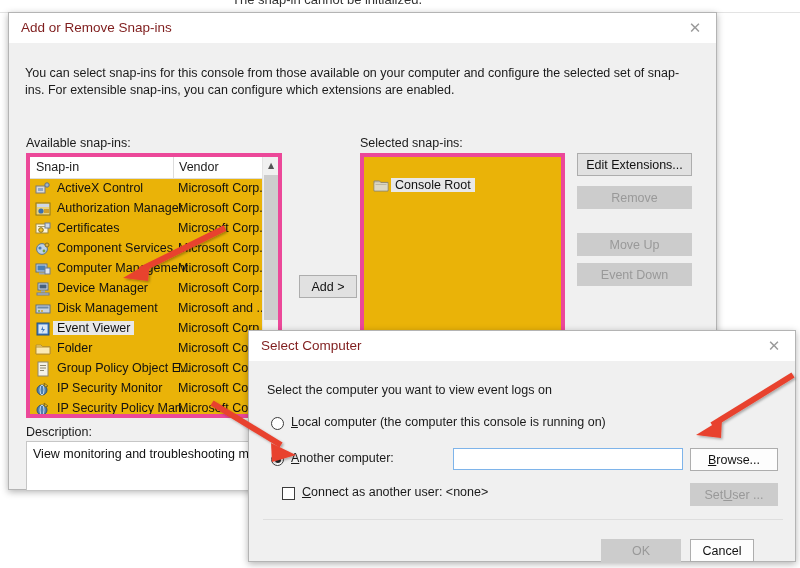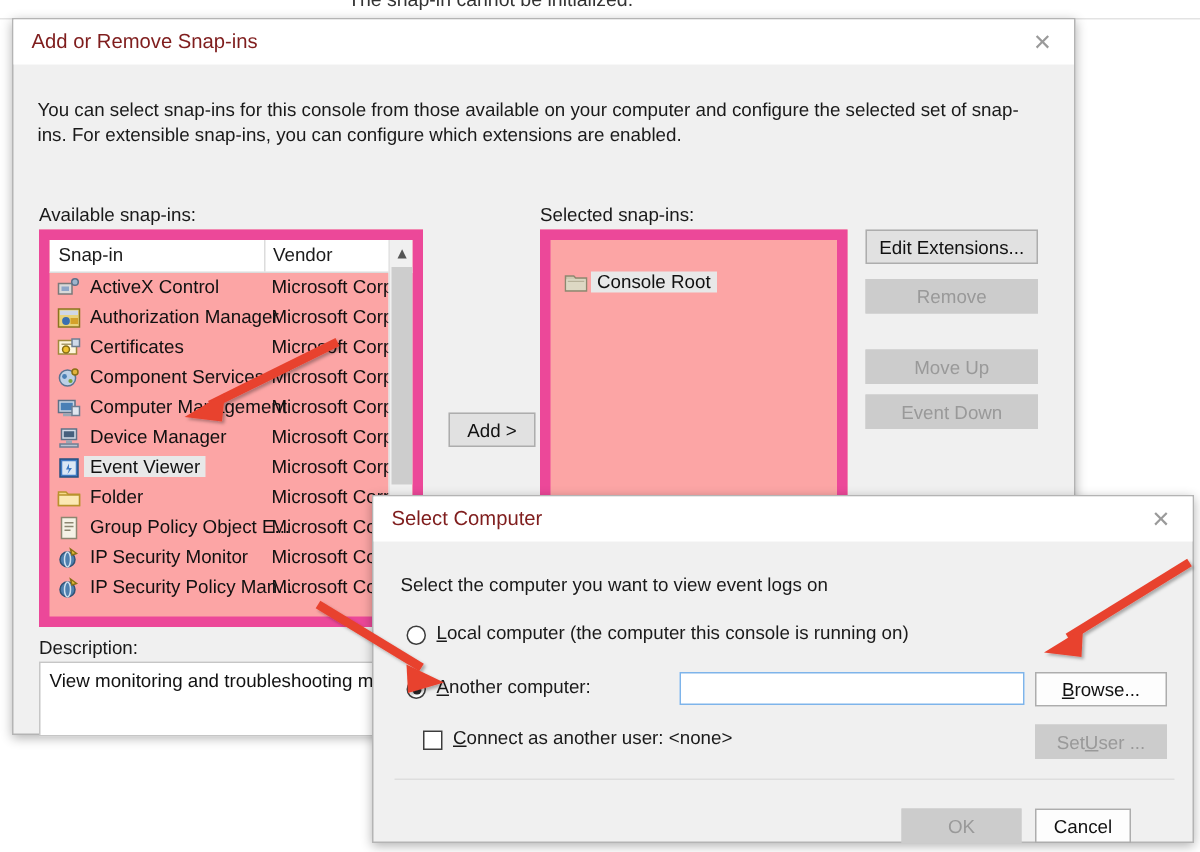--- a/index.html
+++ b/index.html
@@ -63,22 +63,22 @@
   .para {
     position: absolute;
     font-size: 12.5px; color: #1a1a1a;
     line-height: 17px;
   }
   u.ak { text-decoration: underline; }
 
   
   .listbox {
     position: absolute;
-    background: #fca5a5;
-    border: 7px solid #ec4899;
+    background: #eab308;
+    border: 4px solid #ec4899;
     box-sizing: border-box;
     overflow: hidden;
   }
   .lb-header {
     position: relative;
     height: 21px;
     border-bottom: 1px solid #dcdcdc;
     background: #fff;
   }
   .lb-header .col {
@@ -279,20 +279,30 @@
             </div>
             <div class="row">
               <span class="ico"><svg width="16" height="16" viewBox="0 0 16 16">
                   <rect x="3" y="2" width="10" height="7" fill="#d3dce8" stroke="#5d7187"></rect>
                   <rect x="4.5" y="3.5" width="7" height="4" fill="#46607d"></rect>
                   <rect x="6" y="9.5" width="4" height="2" fill="#9aa7b5"></rect>
                   <rect x="2" y="12" width="12" height="2" fill="#b9c4d2" stroke="#6e7d92"></rect>
                 </svg></span>
               <span class="nm">Device Manager</span>
               <span class="vd">Microsoft Corp...</span>
+            </div>
+            <div class="row">
+              <span class="ico"><svg width="16" height="16" viewBox="0 0 16 16">
+                  <rect x="1" y="4" width="14" height="8" fill="#c9d3e0" stroke="#5d7187"></rect>
+                  <rect x="2.5" y="5.5" width="11" height="2" fill="#6e8aa8"></rect>
+                  <circle cx="4" cy="10" r="1" fill="#7aa23a"></circle>
+                  <circle cx="7" cy="10" r="1" fill="#d2a22a"></circle>
+                </svg></span>
+              <span class="nm">Disk Management</span>
+              <span class="vd">Microsoft and ...</span>
             </div>
             <div class="row sel">
               <span class="ico"><svg width="16" height="16" viewBox="0 0 16 16">
                   <rect x="2" y="2" width="12" height="12" fill="#3f7ac4" stroke="#27507f"></rect>
                   <rect x="3.5" y="3.5" width="9" height="9" fill="#dbe7f5"></rect>
                   <path d="M8 5 L6 9 h2 l-1 3 3-4 h-2z" fill="#3f7ac4"></path>
                 </svg></span>
               <span class="nm">Event Viewer</span>
               <span class="vd">Microsoft Corp...</span>
             </div>

